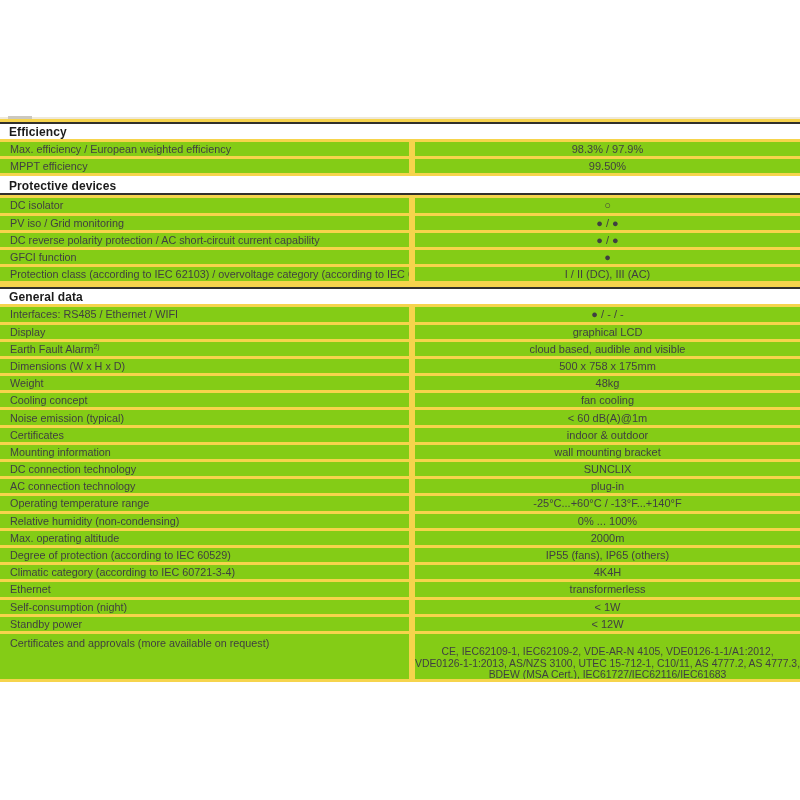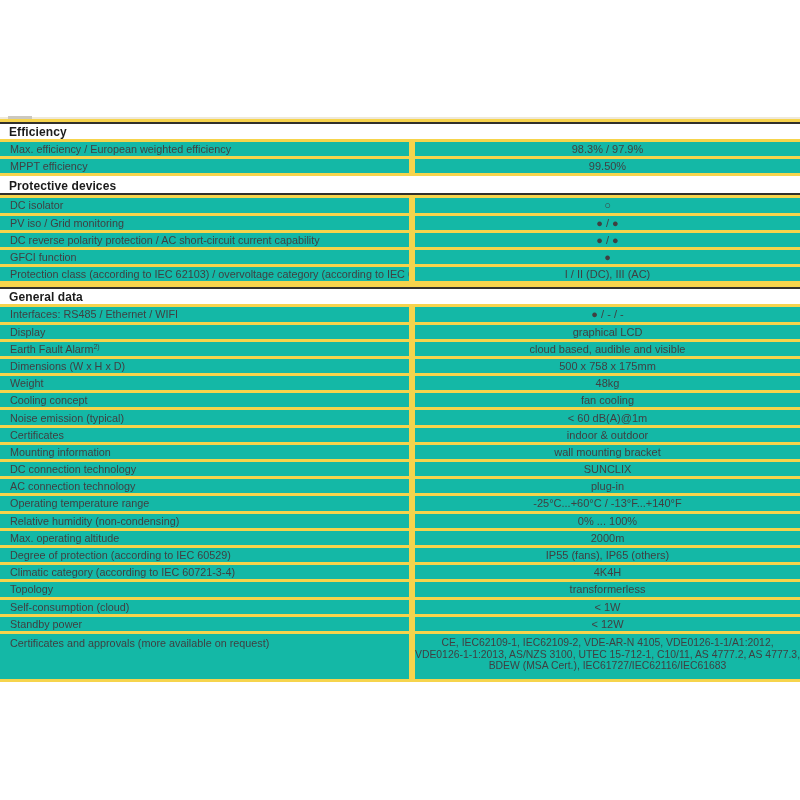--- a/index.html
+++ b/index.html
@@ -7,30 +7,30 @@
           font-family:"Liberation Sans",sans-serif;}
   .spec-table{position:absolute;left:0;top:119px;width:800px;}
   
   .artifact-band{position:absolute;left:0;top:116.5px;width:800px;height:2.5px;background:#efe9da;}
   .artifact-smudge{position:absolute;left:8px;top:116px;width:24px;height:3px;background:#cbc8bf;}
   .grid-line{height:3px;background:#f6d44c;}
   .rule-dark{height:2px;background:#31302b;}
   .sec-gap{height:2px;background:#ffffff;}
   .sec-header{height:15px;display:flex;align-items:center;padding-left:9px;background:#ffffff;
               font-size:12px;font-weight:bold;color:#1b1b1b;letter-spacing:0.1px;}
-  .row{display:flex;height:14.2px;background:#14b8a6;border-top:3px solid #f6d44c;}
+  .row{display:flex;height:14.2px;background:#84cc16;border-top:3px solid #f6d44c;}
   .row.tall{height:45px;}
   .cell-l{width:399px;padding-left:10px;display:flex;align-items:center;
           font-size:10.8px;color:#403f41;white-space:nowrap;overflow:hidden;}
   .row.tall .cell-l{align-items:flex-start;padding-top:3px;}
   .cell-l sup{font-size:7px;line-height:1;margin-top:-4px;}
   .divider{width:6px;background:#f6d44c;flex:0 0 auto;}
   .cell-r{flex:1;display:flex;align-items:center;justify-content:center;
           font-size:11px;color:#403f41;white-space:nowrap;overflow:hidden;}
-  .cell-r.lines{flex-direction:column;justify-content:flex-start;padding-top:3px;
+  .cell-r.lines{flex-direction:column;justify-content:flex-start;padding-top:12px;
                 font-size:10.4px;line-height:11.8px;text-align:center;}
 </style>
 </head>
 <body>
 
 <div class="canvas">
   <div class="artifact-band"></div>
   <div class="artifact-smudge"></div>
   <div class="spec-table">
       <div class="grid-line"></div>
@@ -201,28 +201,28 @@
       </div>
       <div class="row">
         <div class="cell-l">
           <span>Climatic category (according to IEC 60721-3-4)</span>
         </div>
         <div class="divider"></div>
         <div class="cell-r">4K4H</div>
       </div>
       <div class="row">
         <div class="cell-l">
-          <span>Topology</span>
+          <span>Ethernet</span>
         </div>
         <div class="divider"></div>
         <div class="cell-r">transformerless</div>
       </div>
       <div class="row">
         <div class="cell-l">
-          <span>Self-consumption (cloud)</span>
+          <span>Self-consumption (night)</span>
         </div>
         <div class="divider"></div>
         <div class="cell-r">&lt; 1W</div>
       </div>
       <div class="row">
         <div class="cell-l">
           <span>Standby power</span>
         </div>
         <div class="divider"></div>
         <div class="cell-r">&lt; 12W</div>

